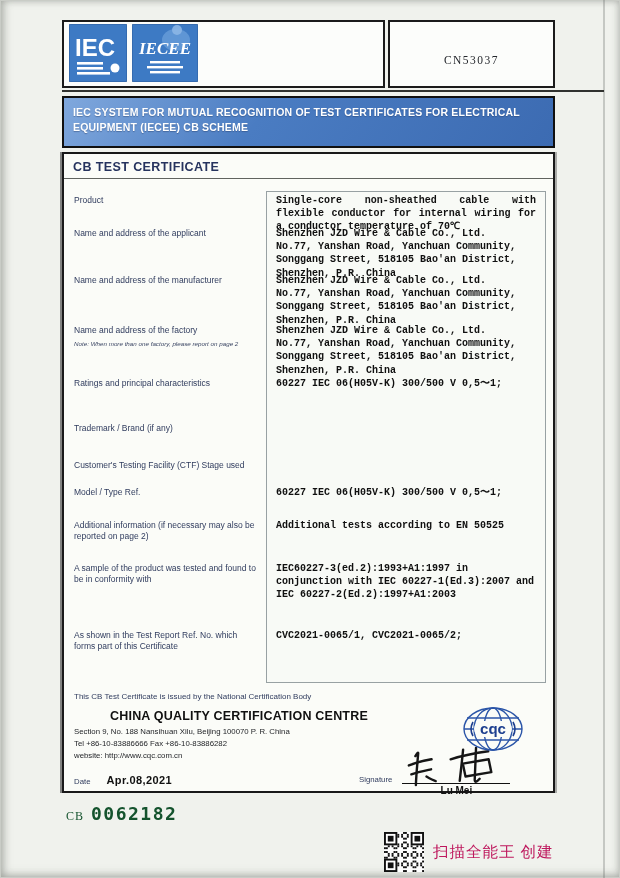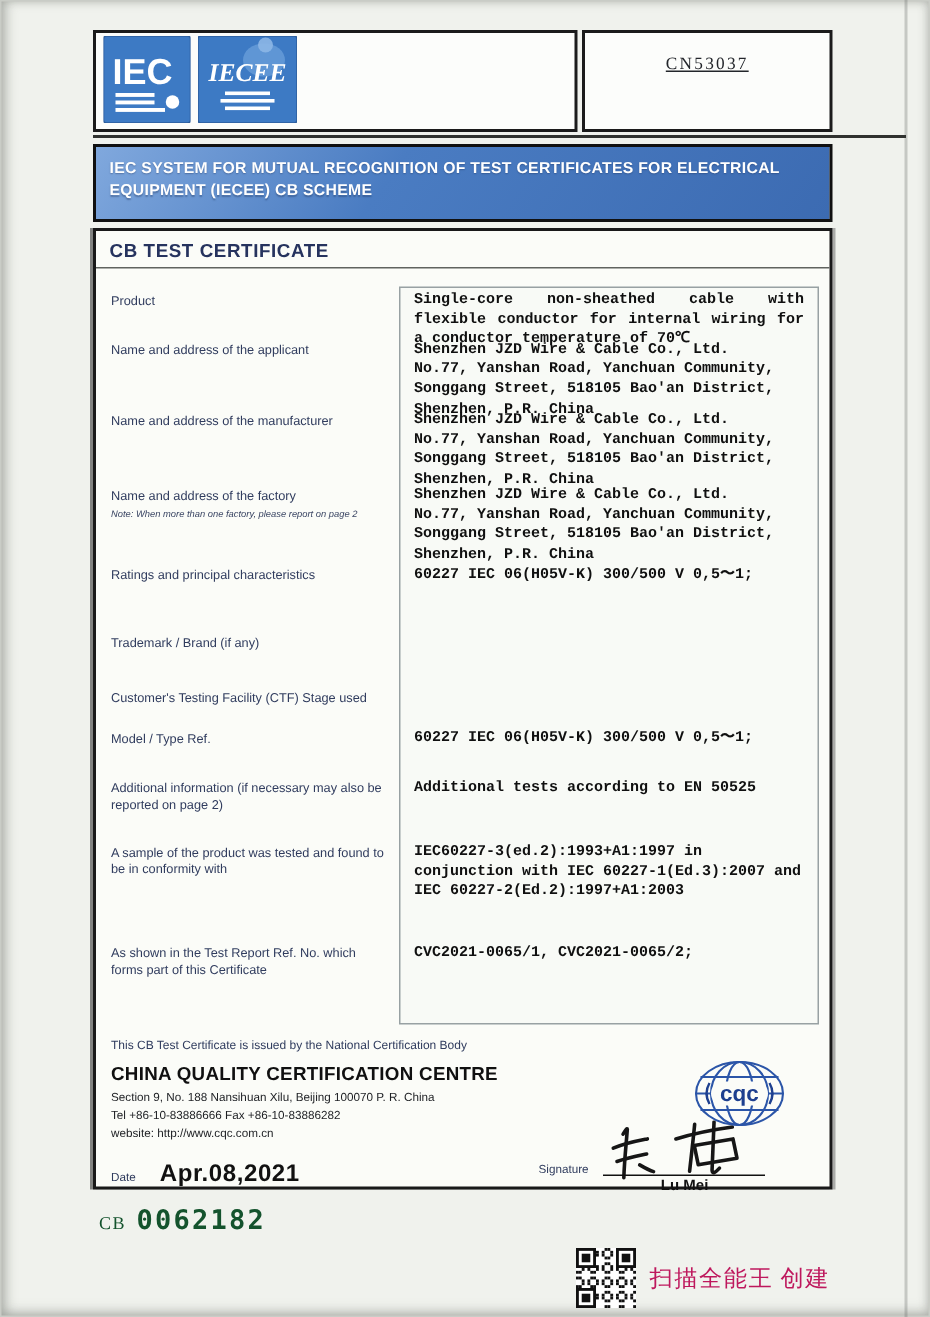--- a/index.html
+++ b/index.html
@@ -10,21 +10,21 @@
     box-shadow: inset 0 0 0 1px #c9ccc6, inset 4px 0 8px rgba(120,125,118,.45), inset -2px 0 6px rgba(140,144,138,.3), inset 0 -4px 8px rgba(140,144,138,.35);
     overflow:hidden;
   }
   .scan-edge { position:absolute; right:15px; top:0; bottom:0; width:2px; background:rgba(100,104,98,.30); }
 
   
   .top-row { position:absolute; left:62px; top:20px; width:493px; height:68px; display:flex; gap:3px; }
   .logo-box { width:323px; height:68px; border:2px solid #1b1b1b; background:#fcfdfb; display:flex; align-items:flex-end; padding:4px 0 4px 5px; gap:5px; }
   .ref-box { flex:1; border:2px solid #1b1b1b; background:#fcfdfb; padding:4px 5px; text-align:center; }
   .ref-header { background:linear-gradient(180deg,#6e9cd6,#4f83c8); color:#fff; font-weight:bold; font-size:9.5px; padding:5px 0 4px; letter-spacing:.3px; border:1px solid #3a66a8; }
-  .ref-value { margin-top:11px; font-family:"Liberation Serif", serif; font-size:11.5px; letter-spacing:1.5px; color:#23262b;text-decoration:underline; }
+  .ref-value { margin-top:28px; font-family:"Liberation Serif", serif; font-size:11.5px; letter-spacing:1.5px; color:#23262b; }
 
   .top-rule { position:absolute; left:62px; top:90px; width:542px; height:2px; background:#30322f; }
 
   
   .banner {
     position:absolute; left:62px; top:96px; width:493px; height:52px;
     border:2px solid #101010;
     background:linear-gradient(125deg,#80a8dd 0%,#4a7cc2 40%,#3c6bb2 100%);
     color:#fff; font-weight:bold; font-size:10.5px; line-height:1.4;
     padding:7px 9px; letter-spacing:.2px;
@@ -46,25 +46,25 @@
   .field-label { width:202px; padding:4px 6px 0 10px; font-size:8.5px; color:#303c5e; line-height:1.3; }
   .field-note { margin-top:4px; font-size:6.5px; color:#3a4563; font-style:italic; transform:scale(.96); transform-origin:left; }
   .field-value { flex:1; position:relative; z-index:1; padding:3px 10px 0 10px; margin-right:7px;
     font-family:Liberation Mono, monospace; font-weight:600; font-size:10px; line-height:1.32; color:#101010; }
   .field-value.justify div { text-align:justify; }
 
   .issued-note { margin-top:9px; padding-left:10px; font-size:8px; color:#303c5e; }
 
   
   .footer { position:relative; padding:8px 10px 0; }
-  .ncb-name { font-size:12.5px; font-weight:bold; color:#101010; letter-spacing:.2px; margin-bottom:3px; }
+  .ncb-name { font-size:12.5px; font-weight:bold; color:#101010; letter-spacing:.2px; margin-bottom:3px;margin-left:36px; }
   .ncb-line { font-size:7.8px; color:#1d1f23; line-height:1.55; }
   .date-row { margin-top:12px; display:flex; align-items:baseline; }
   .date-label { font-size:7.8px; color:#303c5e; }
-  .date-value { margin-left:16px; font-size:16px; font-weight:bold; color:#111; letter-spacing:.4px; }
+  .date-value { margin-left:16px; font-size:11px; font-weight:bold; color:#111; letter-spacing:.4px; }
 
   .sig-block { position:absolute; left:295px; top:46px; display:flex; align-items:flex-end; gap:8px; }
   .sig-label { font-size:7.8px; color:#303c5e; padding-bottom:12px; }
   .sig-col { display:flex; flex-direction:column; align-items:center; width:112px; }
   .sig-script { height:40px; margin-bottom:-4px; }
   .sig-line { width:108px; border-top:1.6px solid #111; }
   .sig-name { font-size:10px; font-weight:bold; color:#111; margin-top:1px; }
 
   .cqc-logo { position:absolute; right:28px; top:4px; }
 

